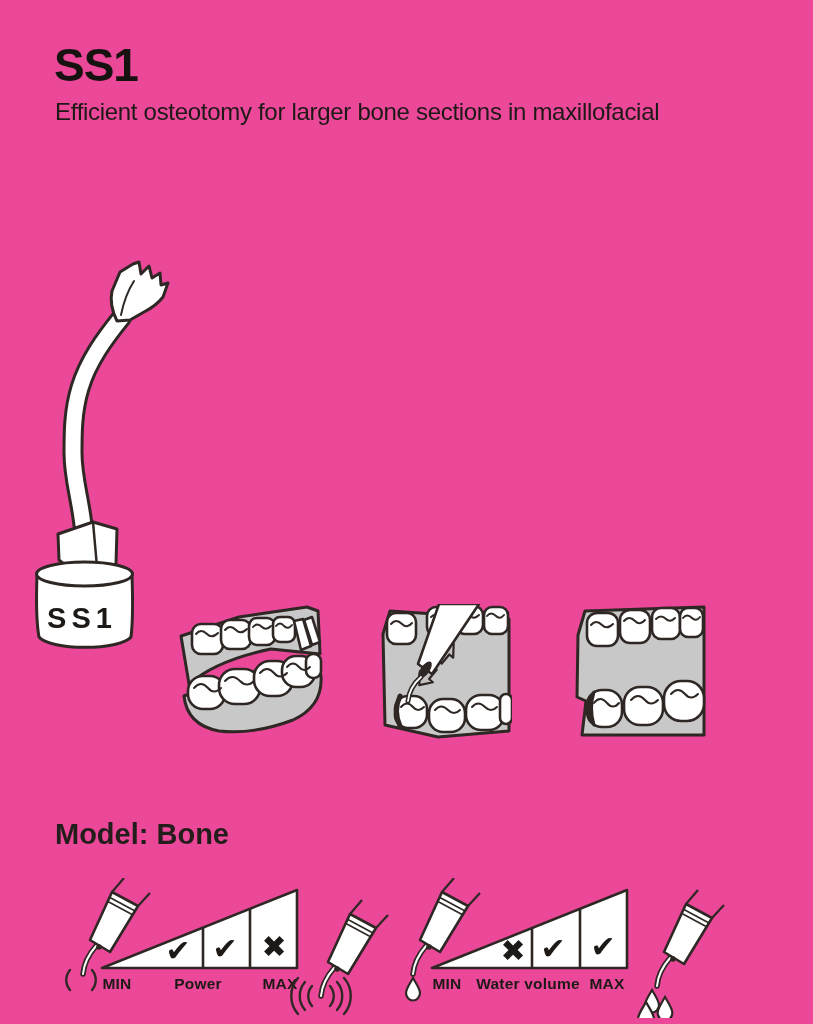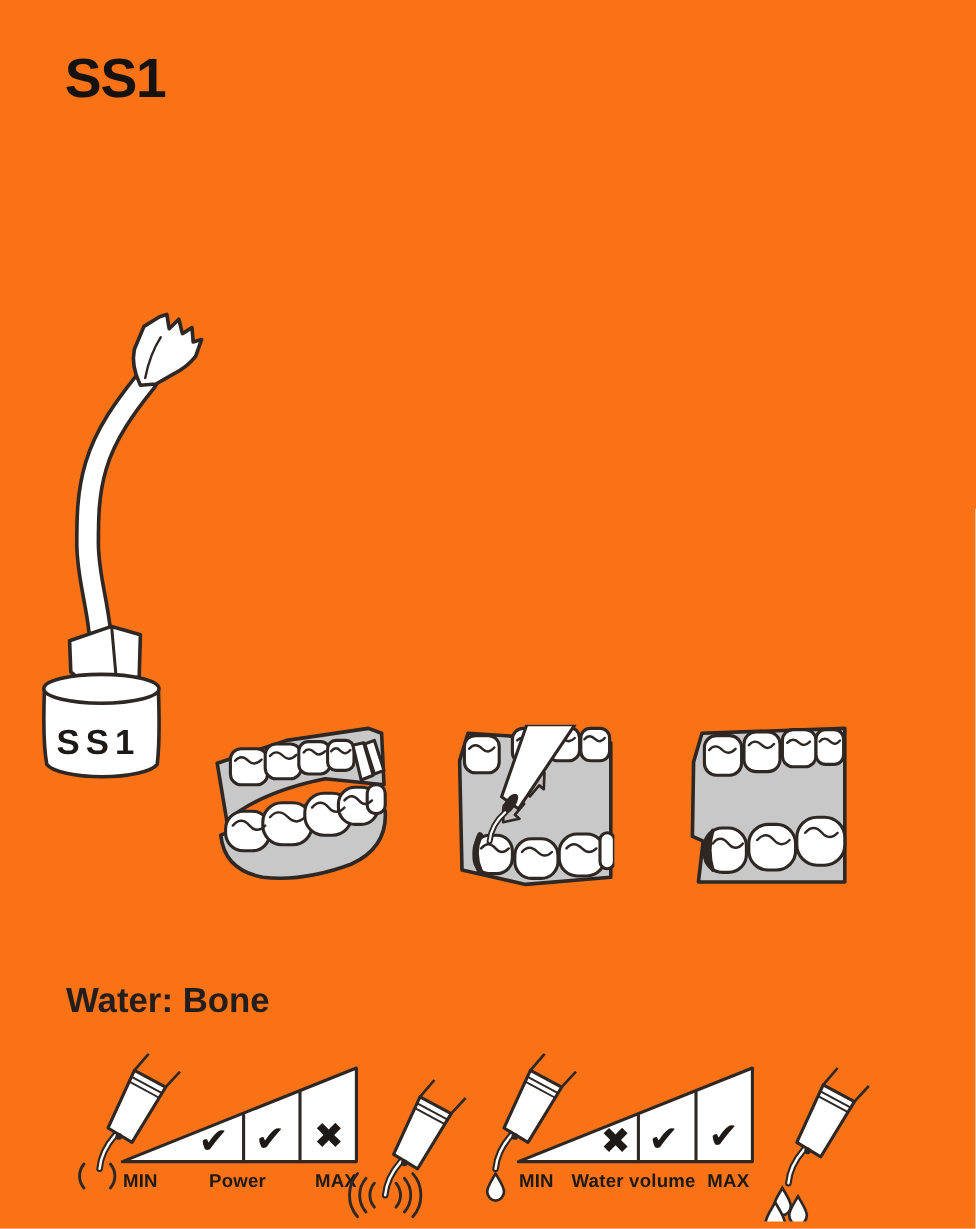--- a/index.html
+++ b/index.html
@@ -1,36 +1,37 @@
 <!DOCTYPE html>
 <html><head>
 <meta charset="utf-8">
 <style>
   html,body{margin:0;padding:0;background:#fff;}
-  .page{position:relative;width:813px;height:1024px;background:#f97316;overflow:hidden;
+  .page{position:relative;width:813px;height:1024px;background:#ec4899;overflow:hidden;
         font-family:"Liberation Sans",sans-serif;color:#1d1916;}
   .abs{position:absolute;}
   .title{position:absolute;left:54px;top:38px;font-size:46px;font-weight:bold;
          letter-spacing:-1px;color:#161210;}
   .desc{position:absolute;left:55px;top:95px;font-size:24px;line-height:33px;
         letter-spacing:-0.3px;color:#1d1916;white-space:nowrap;}
   .model{position:absolute;left:55px;top:818px;font-size:29px;font-weight:bold;color:#231e1b;}
   .tip-label{font:bold 29px "Liberation Sans",sans-serif;letter-spacing:5px;
              fill:#1d1916;text-anchor:middle;}
   .mark{font:bold 30px "DejaVu Sans",sans-serif;fill:#1d1916;text-anchor:middle;}
   .dlabel{font:bold 15.5px "Liberation Sans",sans-serif;fill:#1d1916;
           text-anchor:middle;letter-spacing:0.2px;}
 </style>
 </head>
 <body>
 
 <div class="page">
 
   <div class="title">SS1</div>
   <div class="desc">
+    <div>Efficient osteotomy for larger bone sections in maxillofacial</div>
   </div>
 
   <svg class="abs" style="left:20px;top:253px" width="160" height="412" viewBox="0 0 160 412">
     <g stroke="#2e2724" stroke-linejoin="round" stroke-linecap="round">
       <path d="M 102 64 C 85 85, 68 108, 60 135 C 53 158, 53 180, 53 200 C 53 225, 60 245, 63 272" fill="none" stroke-width="21"></path>
       <path d="M 102 64 C 85 85, 68 108, 60 135 C 53 158, 53 180, 53 200 C 53 225, 60 245, 63 272" fill="none" stroke="#fff" stroke-width="15"></path>
       <path d="M 97 68 Q 89 52 92 38 L 100 19 L 113 11 L 119 9 L 121 21 L 129 13 L 132 25 L 140 20 L 141 32 L 148 30 L 143 44 Q 136 53 124 59 L 110 67 Z" fill="#fff" stroke-width="3"></path>
       <path d="M 101 62 Q 105 42 114 28" fill="none" stroke-width="2"></path>
       <path d="M 38 281 L 73 269 L 97 276 L 96 311 L 57 322 L 39 307 Z" fill="#fff" stroke-width="3"></path>
       <path d="M 73 269 L 77 314" fill="none" stroke-width="2.5"></path>
@@ -136,21 +137,21 @@
       </g>
       <g fill="none" stroke-width="2">
         <path d="M 19 99 q 6 -8 13 0 q 6 7 12 0"></path>
         <path d="M 56 96 q 7 -8 14 0 q 6 7 13 0"></path>
         <path d="M 96 90 q 7 -8 14 0 q 6 7 13 0"></path>
       </g>
       <path d="M 19 88 Q 8 104 19 121 Q 14 104 19 88 Z" fill="#2e2724" stroke-width="3"></path>
     </g>
   </svg>
 
-  <div class="model">Water: Bone</div>
+  <div class="model">Model: Bone</div>
 
   <svg class="abs" style="left:58px;top:878px" width="340" height="140" viewBox="0 0 340 140">
     <defs>
       <g id="hp">
         <path d="M 40 8 L 52 -6 M 66 22 L 78 9" stroke="#2e2724" stroke-width="2.2" fill="none"></path>
         <path d="M 40 8 L 66 22 L 38 68 L 18 56 Z" fill="#fff" stroke="#2e2724" stroke-width="2.6" stroke-linejoin="round"></path>
         <path d="M 37 13 L 63 27" stroke="#2e2724" stroke-width="1.6"></path>
         <path d="M 35 17 L 61 31" stroke="#2e2724" stroke-width="1.6"></path>
         <path d="M 24 62 C 17 70, 12 78, 11 90" fill="none" stroke="#2e2724" stroke-width="5.5" stroke-linecap="round"></path>
         <path d="M 24 62 C 17 70, 12 78, 11 90" fill="none" stroke="#fff" stroke-width="2" stroke-linecap="round"></path>

